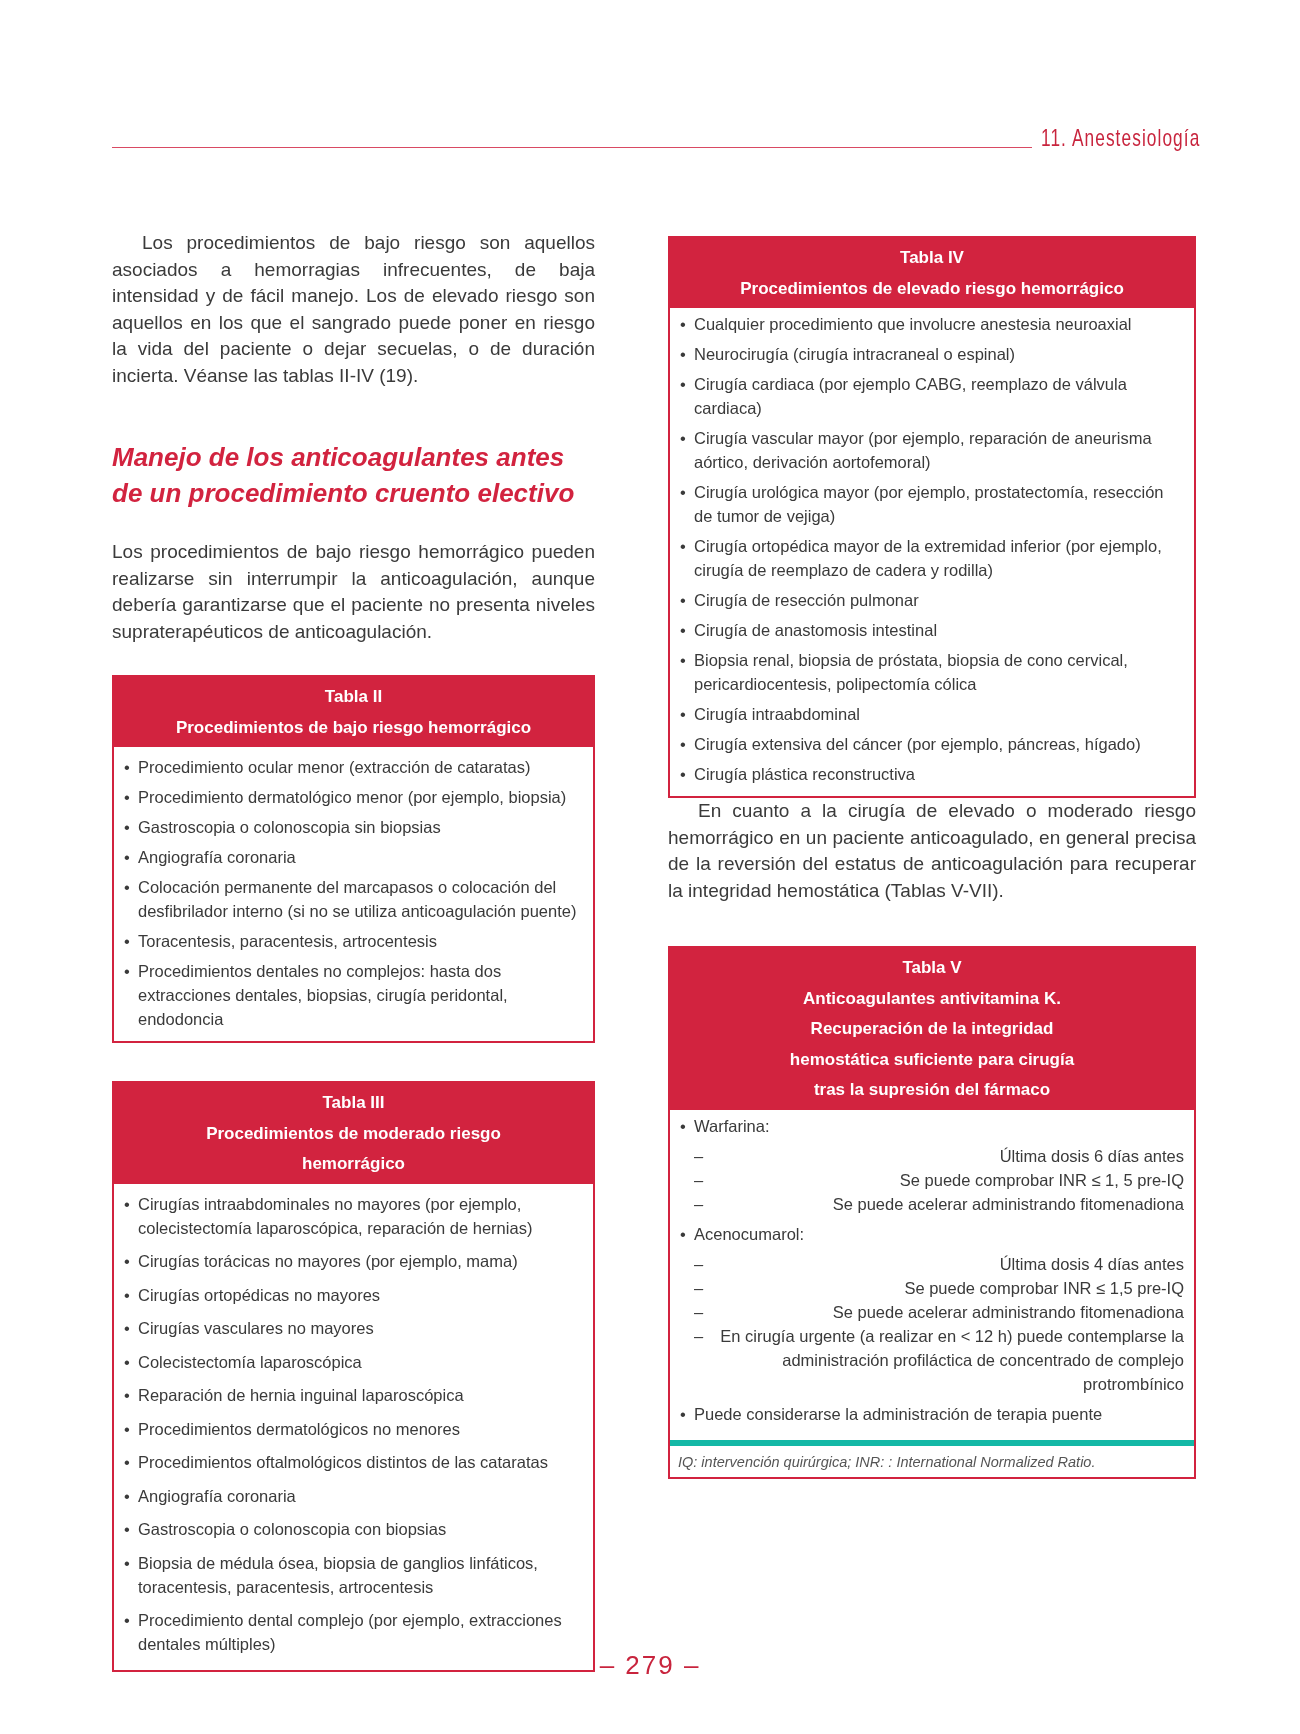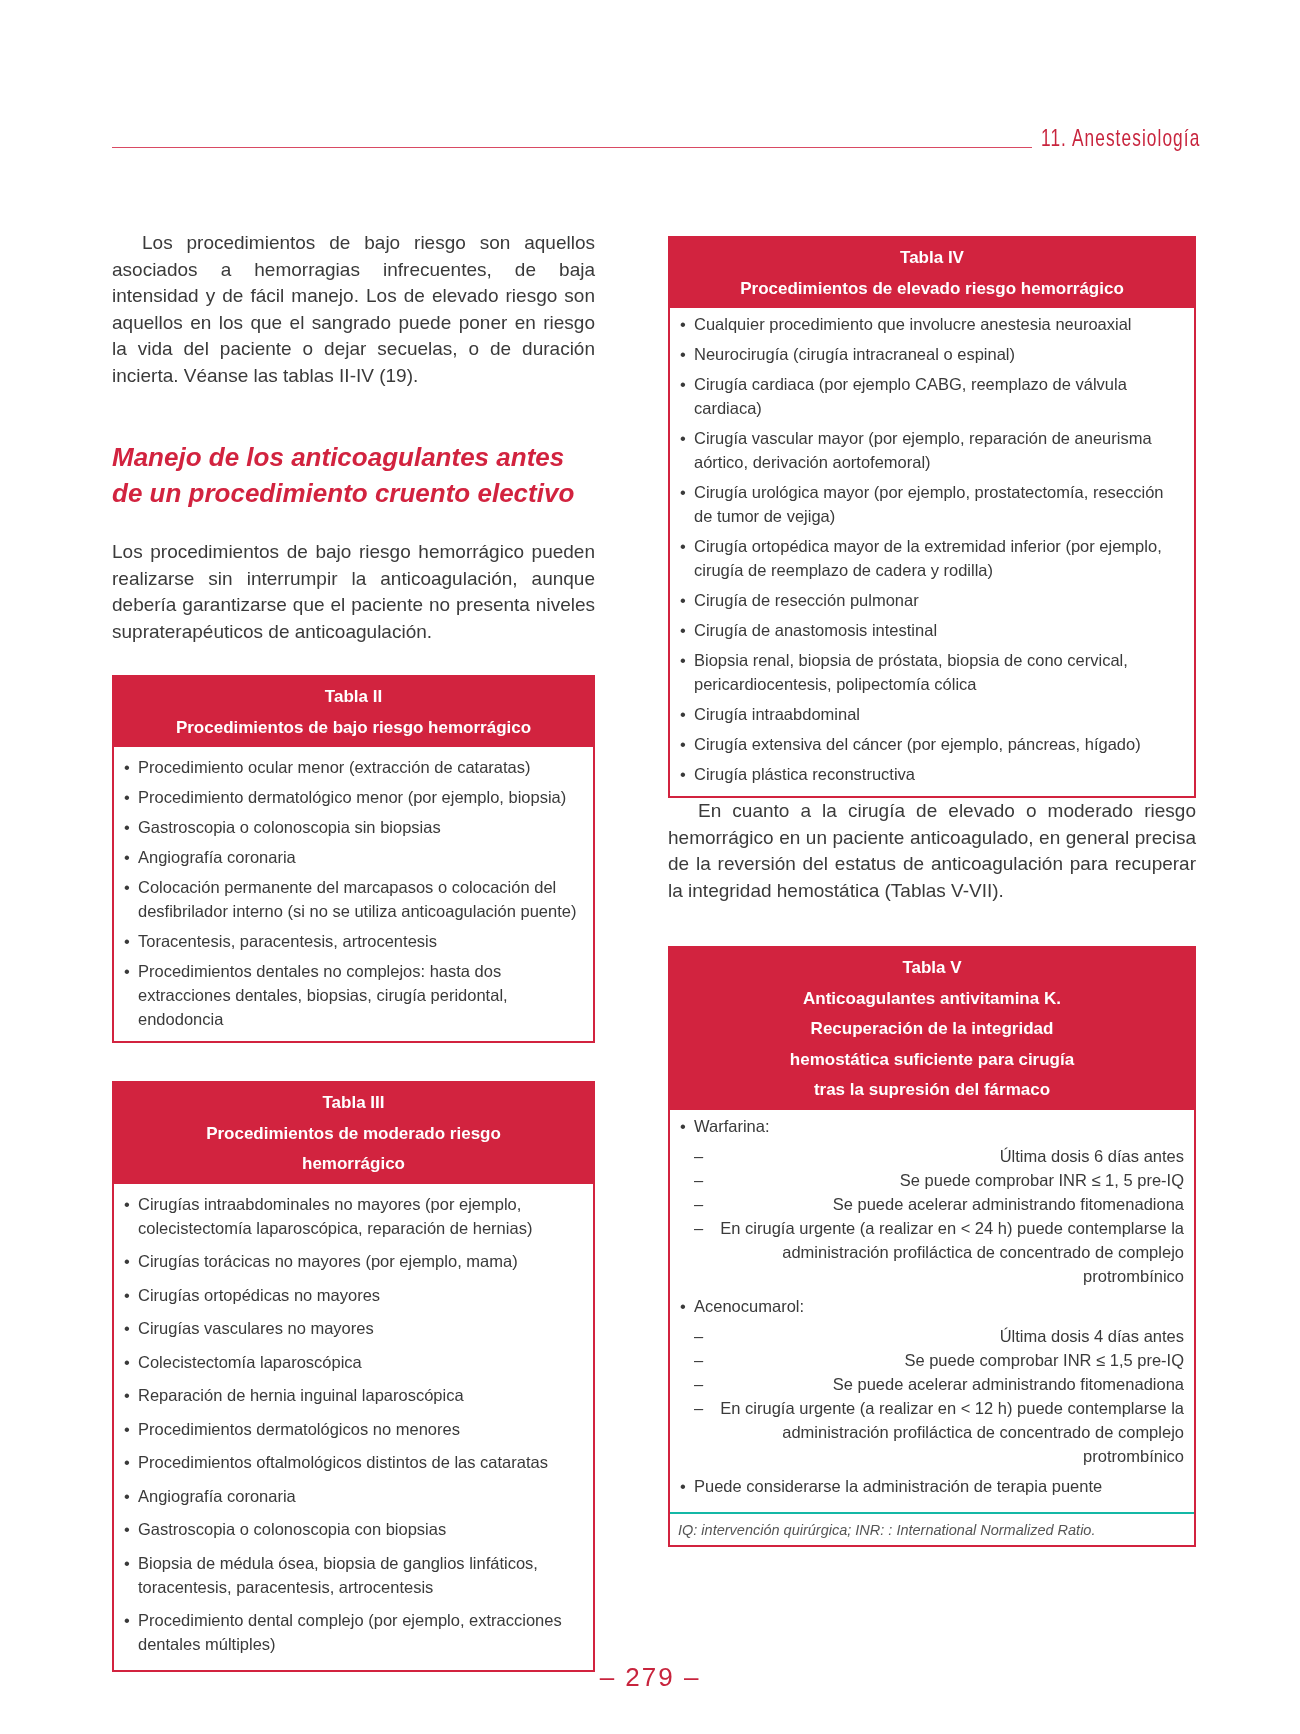--- a/index.html
+++ b/index.html
@@ -43,26 +43,26 @@
       margin-bottom: 6px;
     }
     ul.items li::before {
       content: "\2022"; position: absolute; left: 0; top: 0; color: #3a3a3a;
     }
     ul.items.tall li { margin-bottom: 9.5px; }
     ul.sub { list-style: none; margin: 6px 0 6px 0; padding: 0; text-align: right; }
     ul.sub li { padding-left: 16px; margin-bottom: 0; line-height: 24px; }
     ul.sub li::before { content: "\2013"; left: 0; }
     .table-foot {
-      border-top: 2px solid #14b8a6; padding: 6px 8px 5px 8px; font-style: italic;
+      border-top: 6px solid #14b8a6; padding: 6px 8px 5px 8px; font-style: italic;
       font-size: 14.5px; color: #555; line-height: 20px;
     }
     .page-number {
       position: absolute; left: 0; width: 1300px; top: 1650px; text-align: center;
-      color: #c8243d; font-size: 26px; letter-spacing: 2px; margin-top: 12px;
+      color: #c8243d; font-size: 26px; letter-spacing: 2px;
     }
   </style>
 </head>
 <body>
 
 <div class="running-head">
   <div class="rule"></div>
   <div class="chapter">11. Anestesiología</div>
 </div>
 
@@ -154,21 +154,20 @@
       <div>tras la supresión del fármaco</div>
     </div>
     <div class="table-body" style="padding-top: 4px; padding-bottom: 8px;">
       <ul class="items">
         <li>
           <span>Warfarina:</span>
           <ul class="items sub">
             <li>Última dosis 6 días antes</li>
             <li>Se puede comprobar INR ≤ 1, 5 pre-IQ</li>
             <li>Se puede acelerar administrando fitomenadiona</li>
-            <li>En cirugía urgente (a realizar en &lt; 24 h) puede contemplarse la administración profiláctica de concentrado de complejo protrombínico</li>
           </ul>
         </li>
         <li>
           <span>Acenocumarol:</span>
           <ul class="items sub">
             <li>Última dosis 4 días antes</li>
             <li>Se puede comprobar INR ≤ 1,5 pre-IQ</li>
             <li>Se puede acelerar administrando fitomenadiona</li>
             <li>En cirugía urgente (a realizar en &lt; 12 h) puede contemplarse la administración profiláctica de concentrado de complejo protrombínico</li>
           </ul>

